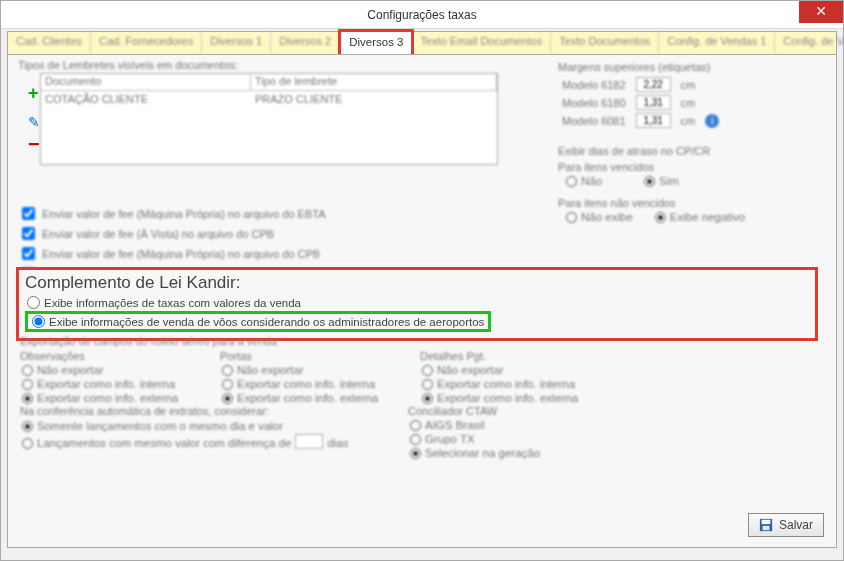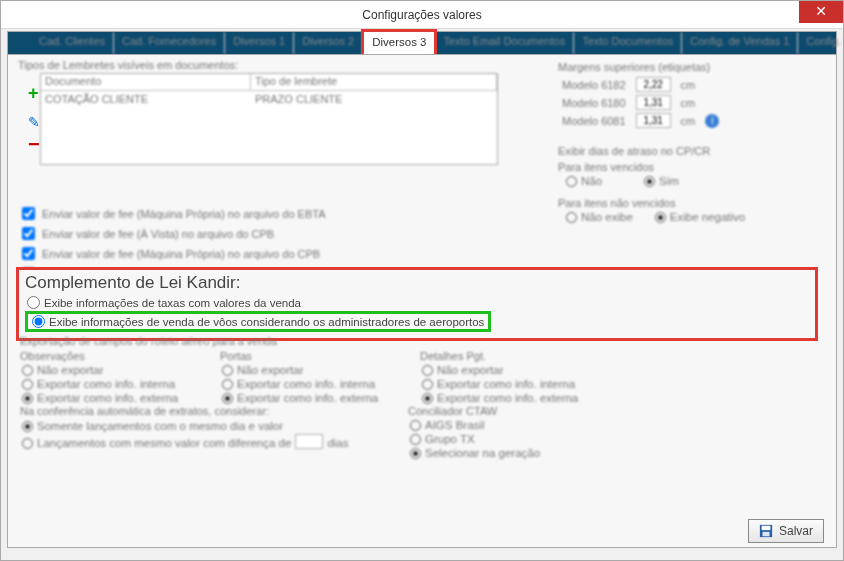--- a/index.html
+++ b/index.html
@@ -1,53 +1,53 @@
 <!DOCTYPE html>
 <html><head>
 <meta charset="utf-8">
 <style>
   * { box-sizing: border-box; font-family: "Segoe UI", Tahoma, Arial, sans-serif; }
   body { margin: 0; background: #fff; font-size: 11px; color: #444; }
   .window { width: 844px; height: 561px; border: 1px solid #a9a9a9; background: #f0f0f0; position: relative; }
   .titlebar { height: 28px; background: #fff; display: flex; align-items: center; justify-content: center; position: relative; border-bottom: 1px solid #dcdcdc; }
   .titlebar .title { font-size: 12px; color: #333; }
   .titlebar .close-btn { position: absolute; right: 0; top: 0; width: 44px; height: 22px; background: #c9302c; color: #fff; font-size: 14px; text-align: center; line-height: 20px; cursor: pointer;}
-  .tabs { display: flex; border: 1px solid #a9a9a9; border-bottom: none; margin: 2px 6px 0 6px; height: 23px; background: #0c4a6e; padding-left: 23px; }
+  .tabs { display: flex; border: 1px solid #a9a9a9; border-bottom: none; margin: 2px 6px 0 6px; height: 23px; background: #fef9c3; }
   .tab { padding: 3px 8px 4px 8px; border-right: 1px solid #ccc; color:#888; filter: blur(1px); white-space: nowrap; font-size:11px;}
   .tab.active { background: #fff; color:#333; filter:none; border: 3px solid #e03a32; border-bottom:none; margin:-3px -2px 0 -2px; z-index:10; position:relative; padding-top:4px; font-size:11.5px;}
   .page { border: 1px solid #a9a9a9; margin: 0 6px 6px 6px; background: #f7f7f7; height: 494px; position:relative; padding:8px 10px;}
   .blur { filter: blur(1.3px); color:#777; }
   .row { display:flex; align-items:center; gap:5px; margin-bottom:2px; font-size:11px;}
   .hl-red { border:3px solid #e03a32; }
   .hl-green { border:3px solid #1fbf1f; }
   .radio { display:flex; align-items:flex-end; gap:4px; margin:2px 0 2px 2px; font-size:11.5px;}
   .radio input { margin:0;}
   .chk { margin:1px 0; display:flex; align-items:center; gap:4px;}
-  .footer { position:absolute; right:12px; bottom:4px; display:flex; gap:8px;}
+  .footer { position:absolute; right:12px; bottom:10px; display:flex; gap:8px;}
   .btn { border:1px solid #8a8a8a; background: linear-gradient(#fbfbfb,#e6e6e6); padding:4px 10px; font-size:12px; display:flex; align-items:center; gap:6px; cursor:pointer;}
   .icon-save { width:14px; height:14px; }
   .icon-cancel { width:14px; height:14px;}
   table.mods td { padding:0 6px 1px 2px; font-size:11px;}
   .input-sm { width:35px; height:15px; border:1px solid #b0b0b0; text-align:center; font-size:10px; background:#fff;}
   .info-icon { width:14px; height:14px; border-radius:50%; background:#3a7fd6; color:#fff; font-size:10px; text-align:center; line-height:14px; display:inline-block;}
   .lemb-box { border:1px solid #a9a9a9; background:#fff; height:92px; }
   .lemb-box .hdr { display:flex; background:#fff; border-bottom:1px solid #c0c0c0; height:17px; font-size:11px;}
   .lemb-box .hdr div{ border-right:1px solid #c0c0c0; padding:1px 4px;}
   .lemb-box .tr { display:flex; font-size:11px;}
   .lemb-box .tr div{ padding:2px 4px;}
   .mini-icons { position:absolute; left:10px; top:24px; display:flex; flex-direction:column; gap:10px;}
   .rad-dot { width:11px; height:11px; border-radius:50%; border:1px solid #555; display:inline-flex; align-items:center; justify-content:center;}
   .rad-dot.checked::after { content:""; width:5px; height:5px; border-radius:50%; background:#333; display:block;}
 </style>
 </head>
 <body>
 
 <div class="window">
   <div class="titlebar">
-    <span class="title">Configurações valores</span>
+    <span class="title">Configurações taxas</span>
     <div class="close-btn">✕</div>
   </div>
 
   <div class="tabs">
     <div class="tab">Cad. Clientes</div>
     <div class="tab">Cad. Fornecedores</div>
     <div class="tab">Diversos 1</div>
     <div class="tab">Diversos 2</div>
     <div class="tab active">Diversos 3</div>
     <div class="tab">Texto Email Documentos</div>

